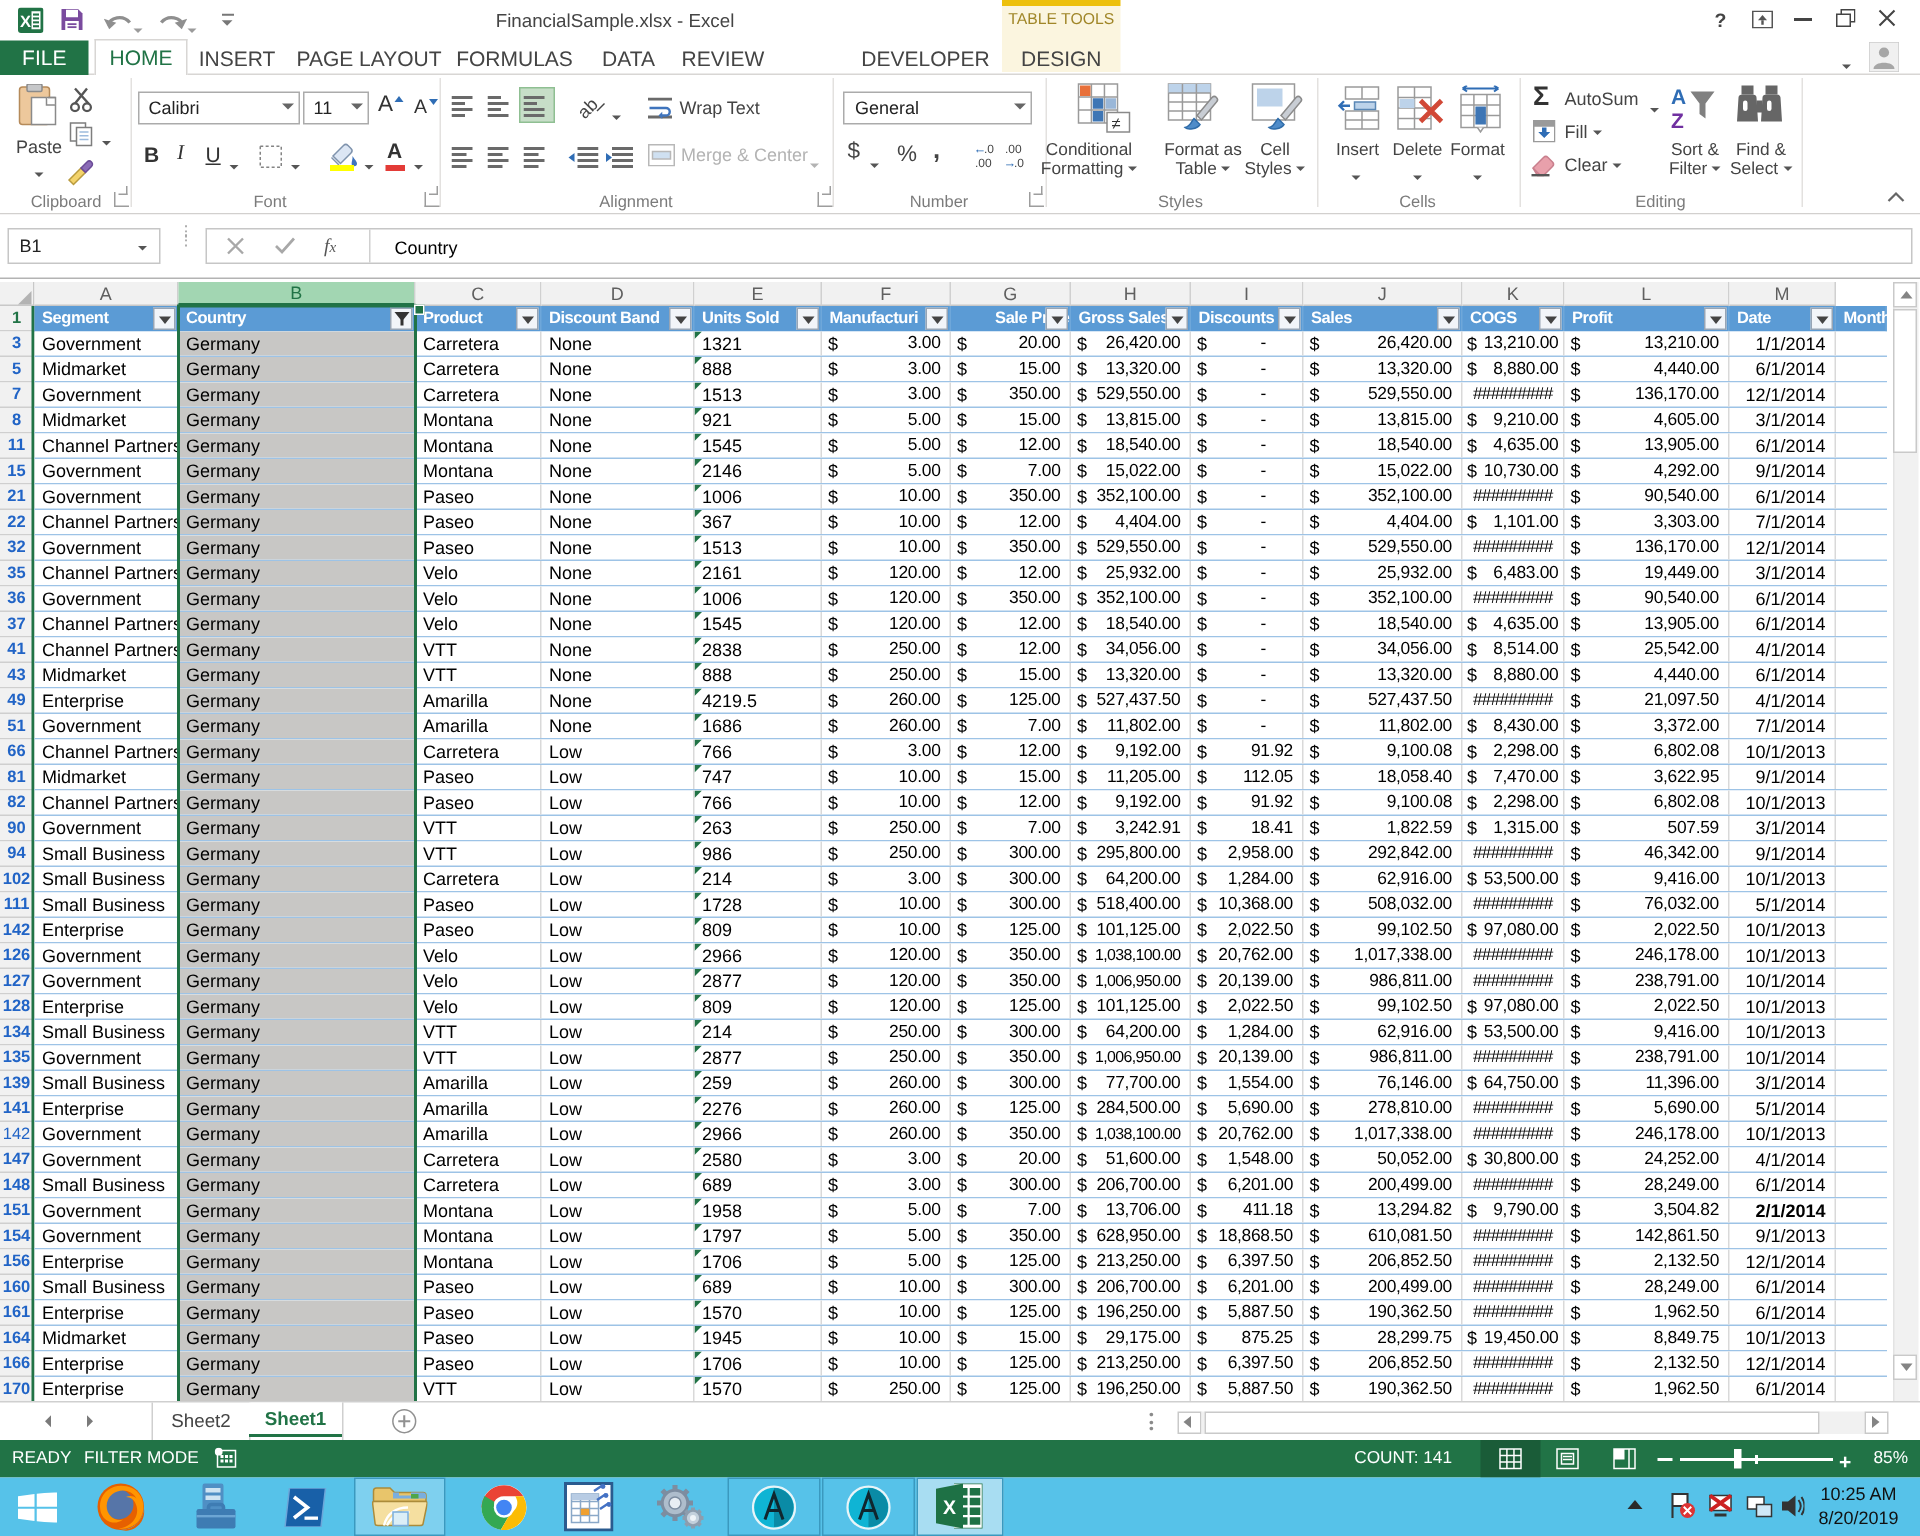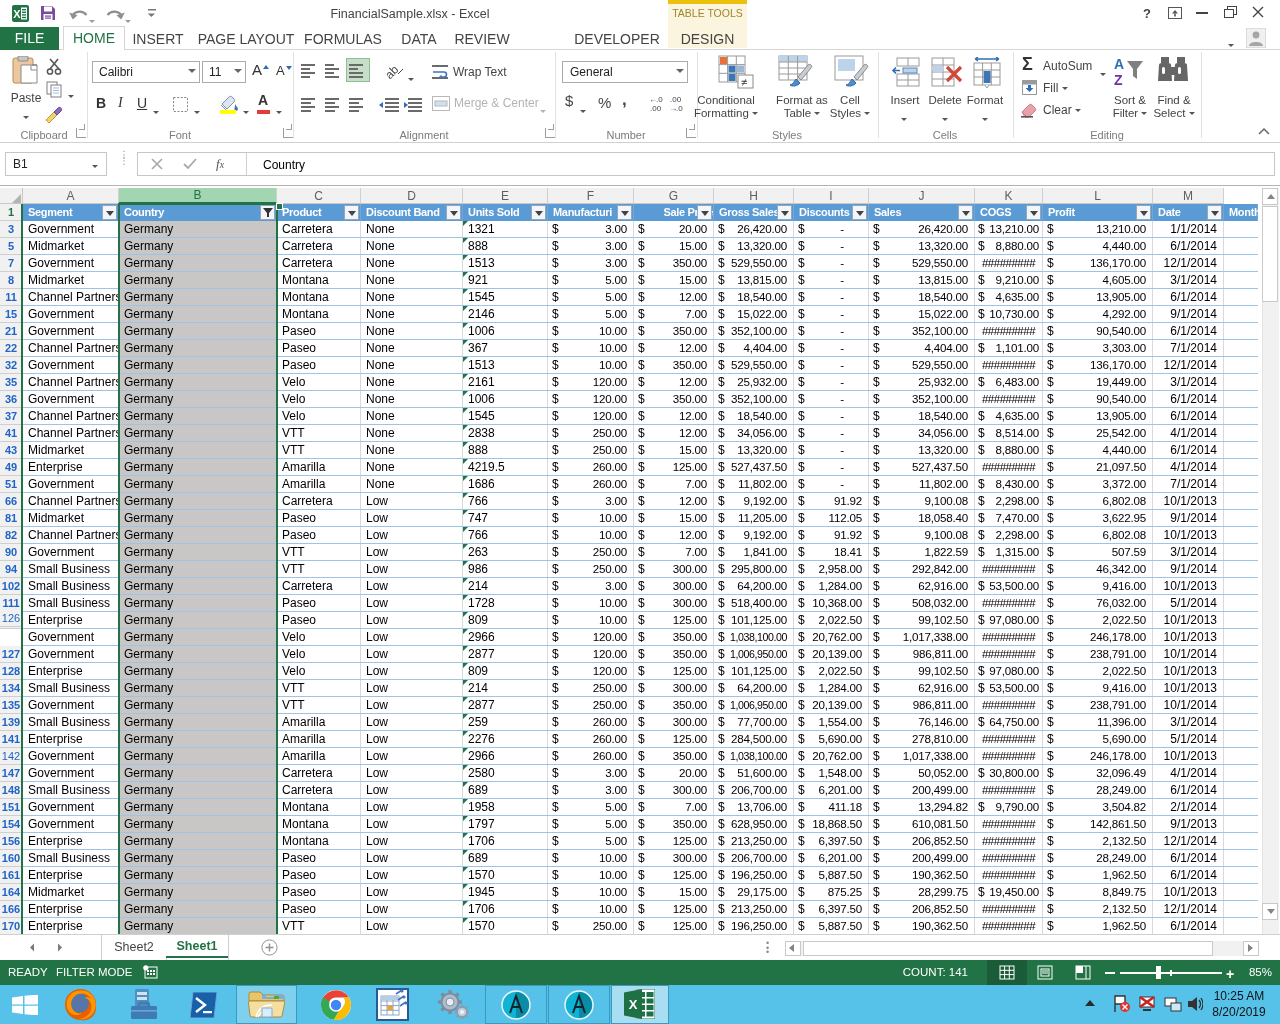--- a/index.html
+++ b/index.html
@@ -458,21 +458,21 @@
 <div class="rowhdr" style="top:459px;height:17px;color:#2164c6;font-weight:bold;line-height:16px;">49</div>
 <div class="rowhdr" style="top:476px;height:17px;color:#2164c6;font-weight:bold;line-height:16px;">51</div>
 <div class="rowhdr" style="top:493px;height:17px;color:#2164c6;font-weight:bold;line-height:16px;">66</div>
 <div class="rowhdr" style="top:510px;height:17px;color:#2164c6;font-weight:bold;line-height:16px;">81</div>
 <div class="rowhdr" style="top:527px;height:17px;color:#2164c6;font-weight:bold;line-height:16px;">82</div>
 <div class="rowhdr" style="top:544px;height:17px;color:#2164c6;font-weight:bold;line-height:16px;">90</div>
 <div class="rowhdr" style="top:561px;height:17px;color:#2164c6;font-weight:bold;line-height:16px;">94</div>
 <div class="rowhdr" style="top:578px;height:17px;color:#2164c6;font-weight:bold;line-height:16px;">102</div>
 <div class="rowhdr" style="top:595px;height:17px;color:#2164c6;font-weight:bold;line-height:16px;">111</div>
 <div class="rowhdr" style="top:612px;height:17px;color:#2164c6;font-weight:bold;line-height:16px;">142</div>
-<div class="rowhdr" style="top:610px;height:17px;color:#2164c6;font-weight:normal;line-height:16px;">126</div>
+<div class="rowhdr" style="top:629px;height:17px;color:#2164c6;font-weight:bold;line-height:16px;">126</div>
 <div class="rowhdr" style="top:646px;height:17px;color:#2164c6;font-weight:bold;line-height:16px;">127</div>
 <div class="rowhdr" style="top:663px;height:17px;color:#2164c6;font-weight:bold;line-height:16px;">128</div>
 <div class="rowhdr" style="top:680px;height:17px;color:#2164c6;font-weight:bold;line-height:16px;">134</div>
 <div class="rowhdr" style="top:697px;height:17px;color:#2164c6;font-weight:bold;line-height:16px;">135</div>
 <div class="rowhdr" style="top:714px;height:17px;color:#2164c6;font-weight:bold;line-height:16px;">139</div>
 <div class="rowhdr" style="top:731px;height:17px;color:#2164c6;font-weight:bold;line-height:16px;">141</div>
 <div class="rowhdr" style="top:748px;height:17px;color:#2164c6;font-weight:normal;line-height:16px;">142</div>
 <div class="rowhdr" style="top:765px;height:17px;color:#2164c6;font-weight:bold;line-height:16px;">147</div>
 <div class="rowhdr" style="top:782px;height:17px;color:#2164c6;font-weight:bold;line-height:16px;">148</div>
 <div class="rowhdr" style="top:799px;height:17px;color:#2164c6;font-weight:bold;line-height:16px;">151</div>
@@ -1197,21 +1197,21 @@
 <div class="tc mon" style="width:86px;">
         <span>$</span>
         <span>250.00</span>
       </div>
 <div class="tc mon" style="width:80px;">
         <span>$</span>
         <span>7.00</span>
       </div>
 <div class="tc mon" style="width:80px;">
         <span>$</span>
-        <span class="">1,841.00</span>
+        <span class="">3,242.91</span>
       </div>
 <div class="tc mon" style="width:75px;">
         <span>$</span>
         <span>18.41</span>
       </div>
 <div class="tc mon" style="width:106px;">
         <span>$</span>
         <span class="">1,822.59</span>
       </div>
 <div class="tc mon" style="width:68px;padding-left:3px;padding-right:3px;">
@@ -1673,21 +1673,21 @@
 <div class="tc mon" style="width:106px;">
         <span>$</span>
         <span class="">50,052.00</span>
       </div>
 <div class="tc mon" style="width:68px;padding-left:3px;padding-right:3px;">
         <span>$</span>
         <span>30,800.00</span>
       </div>
 <div class="tc mon" style="width:110px;">
         <span>$</span>
-        <span>32,096.49</span>
+        <span>24,252.00</span>
       </div>
 <div class="tc rgt" style="width:71px;">4/1/2014</div>
 <div class="tc" style="width:34px;border-right:none;"></div>
 </div>
 <div class="trow" style="top:782px;">
 <div class="tc lft" style="width:96px;">Small Business</div>
 <div class="tc lft gsel" style="width:158px;">Germany</div>
 <div class="tc lft" style="width:84px;">Carretera</div>
 <div class="tc lft" style="width:102px;">Low</div>
 <div class="tc lft gtri" style="width:85px;">689</div>
@@ -1746,21 +1746,21 @@
         <span class="">13,294.82</span>
       </div>
 <div class="tc mon" style="width:68px;padding-left:3px;padding-right:3px;">
         <span>$</span>
         <span>&nbsp;&nbsp;9,790.00</span>
       </div>
 <div class="tc mon" style="width:110px;">
         <span>$</span>
         <span>3,504.82</span>
       </div>
-<div class="tc rgt" style="width:71px;">2/1/2014</div>
+<div class="tc rgt" style="width:71px;font-weight:bold;">2/1/2014</div>
 <div class="tc" style="width:34px;border-right:none;"></div>
 </div>
 <div class="trow" style="top:816px;">
 <div class="tc lft" style="width:96px;">Government</div>
 <div class="tc lft gsel" style="width:158px;">Germany</div>
 <div class="tc lft" style="width:84px;">Montana</div>
 <div class="tc lft" style="width:102px;">Low</div>
 <div class="tc lft gtri" style="width:85px;">1797</div>
 <div class="tc mon" style="width:86px;">
         <span>$</span>

